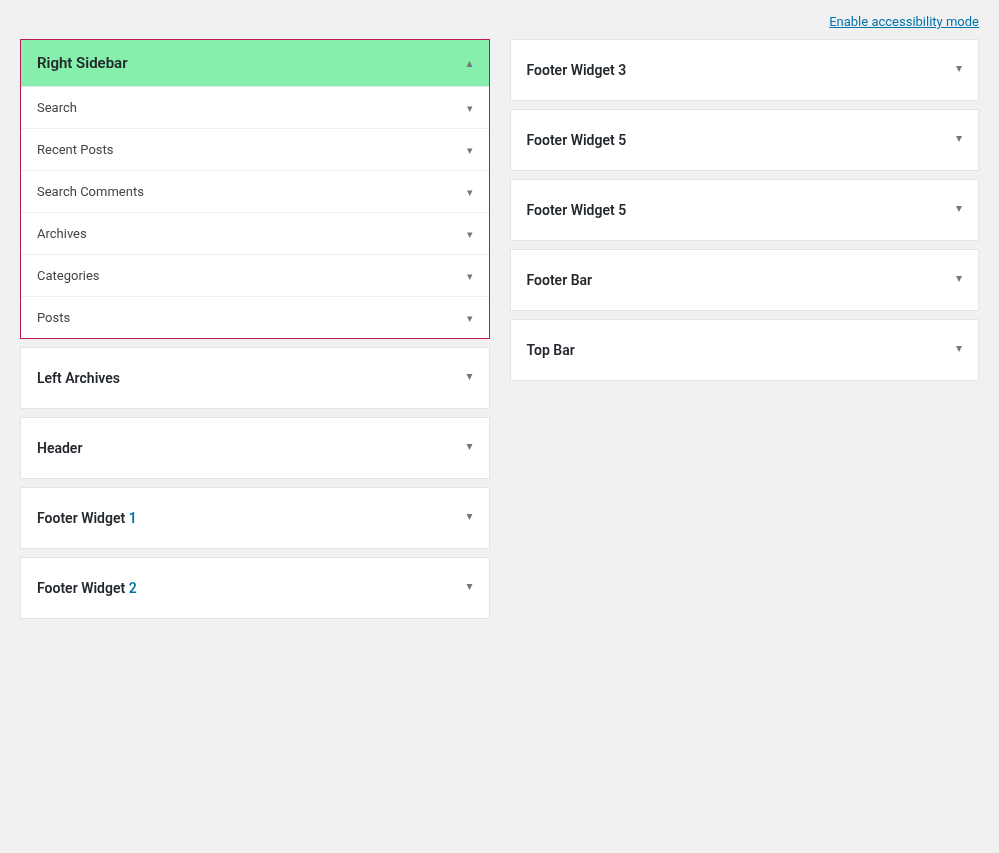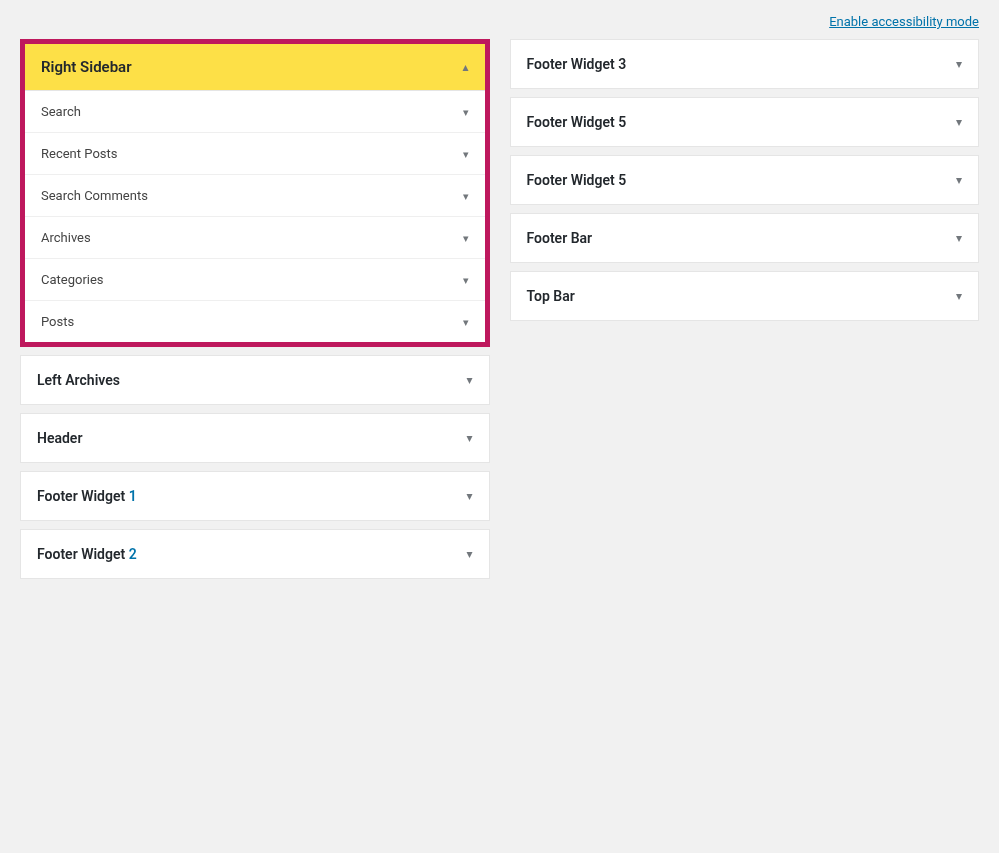--- a/index.html
+++ b/index.html
@@ -43,44 +43,44 @@
     }
 
     .widget-area {
       background: #fff;
       border: 1px solid #e5e5e5;
       margin-bottom: 8px;
     }
 
     .widget-area-header {
       display: flex;
-      align-items: center;
+      align-items: flex-start;
       justify-content: space-between;
-      padding: 16px 16px;
+      padding: 22px 16px;
       cursor: pointer;
       background: #fff;
       gap: 20px;
     }
 
     .widget-area-title {
       font-size: 14px;
       font-weight: 600;
       color: #23282d;
     }
 
     .chevron-icon {
       color: #72777c;
       font-size: 12px;
       line-height: 1;
     }
 
     
     .right-sidebar-container {
-      background: #fde047;
-      border: 5px solid #be185d;
+      background: #86efac;
+      border: 1px solid #be185d;
       margin-bottom: 8px;
     }
 
     .right-sidebar-header {
       display: flex;
       align-items: center;
       justify-content: space-between;
       padding: 14px 16px;
       cursor: pointer;
       border-bottom: 1px solid #e5e5e5;

